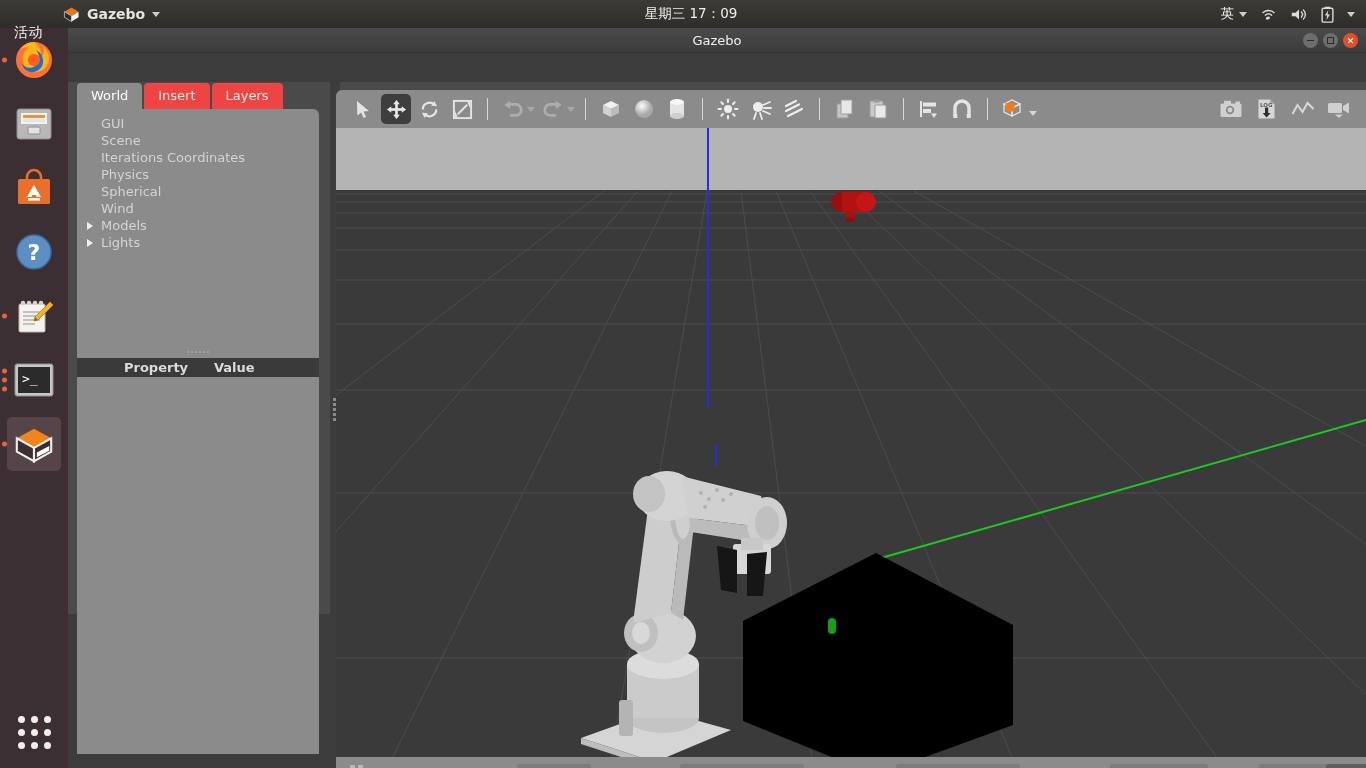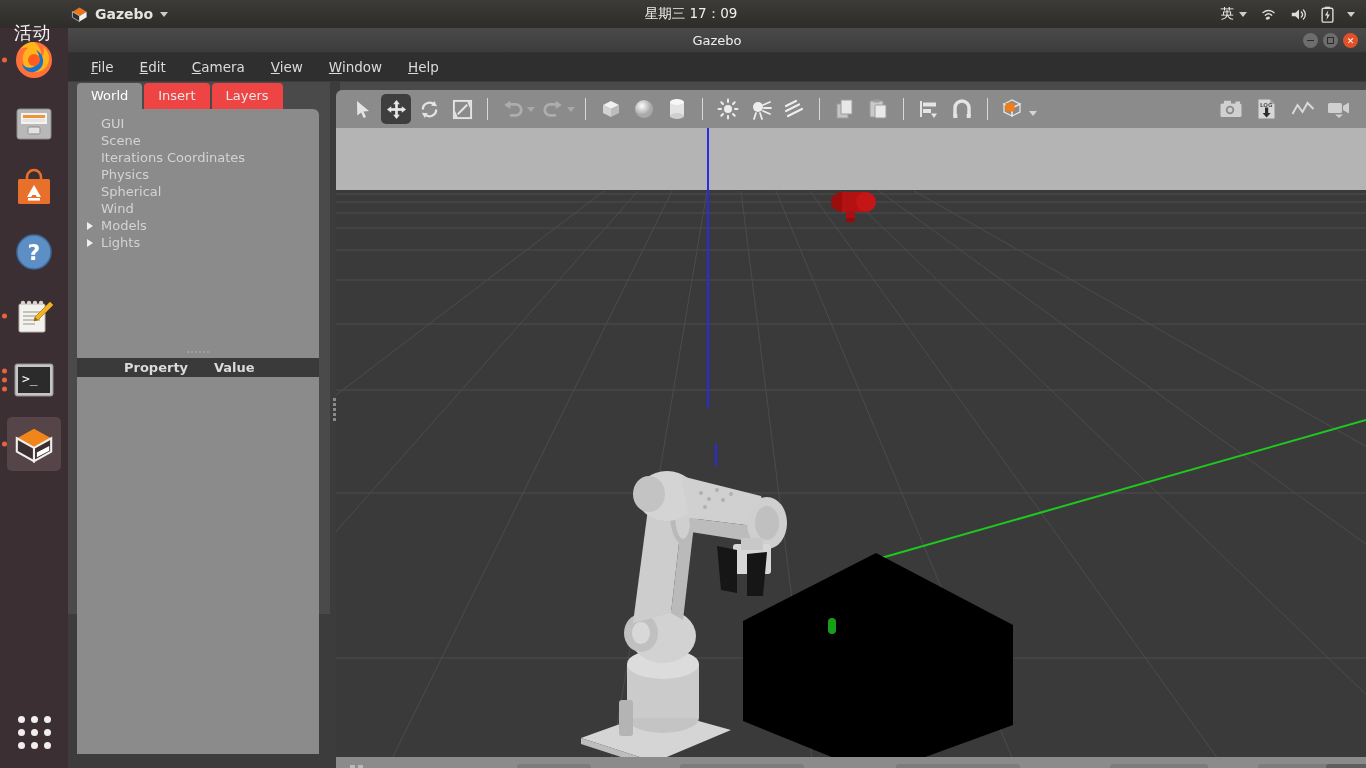--- a/index.html
+++ b/index.html
@@ -10,21 +10,21 @@
     -webkit-font-smoothing:antialiased;
   }
 
   
   #topbar{
     position:absolute; left:0; top:0; width:1366px; height:28px;
     background:linear-gradient(to bottom,#3c3b37,#2e2d2a);
     display:flex; align-items:center; color:#e6e4e1; font-size:13.5px;
     z-index:40;
   }
-  #activities{ padding:0 12px 0 14px; color:#f2f0ee; font-size:18px; letter-spacing:.5px;margin-top:37px;}
+  #activities{ padding:0 12px 0 14px; color:#f2f0ee; font-size:14px; letter-spacing:.5px;margin-top:37px;}
   #app-menu{ display:flex; align-items:center; gap:7px; padding:0 8px; font-weight:bold; font-size:14px;}
   #app-menu .gz-ico{ width:17px; height:17px; display:block; }
   .tri-down{
     width:0;height:0;border-left:4.5px solid transparent;border-right:4.5px solid transparent;
     border-top:5px solid #cfcdca; display:inline-block;
   }
   #clock{
     position:absolute; left:0; right:0; text-align:center; font-size:13.5px;
     color:#f2f0ee; pointer-events:none;padding-left:16px;
   }
@@ -333,28 +333,20 @@
       <span class="wb min">
           <span class="bar"></span>
         </span>
       <span class="wb max">
           <span class="sq"></span>
         </span>
       <span class="wb close">✕</span>
     </div>
   </div>
 
-  <div id="menubar">
-    <div class="menu-item"><u>F</u><span>ile</span></div>
-    <div class="menu-item"><u>E</u><span>dit</span></div>
-    <div class="menu-item"><u>C</u><span>amera</span></div>
-    <div class="menu-item"><u>V</u><span>iew</span></div>
-    <div class="menu-item"><u>W</u><span>indow</span></div>
-    <div class="menu-item"><u>H</u><span>elp</span></div>
-  </div>
 
   <div id="body">
 
     <div id="leftpanel">
       <div id="tabs">
         <div class="tab active">World</div>
         <div class="tab">Insert</div>
         <div class="tab">Layers</div>
       </div>
 

